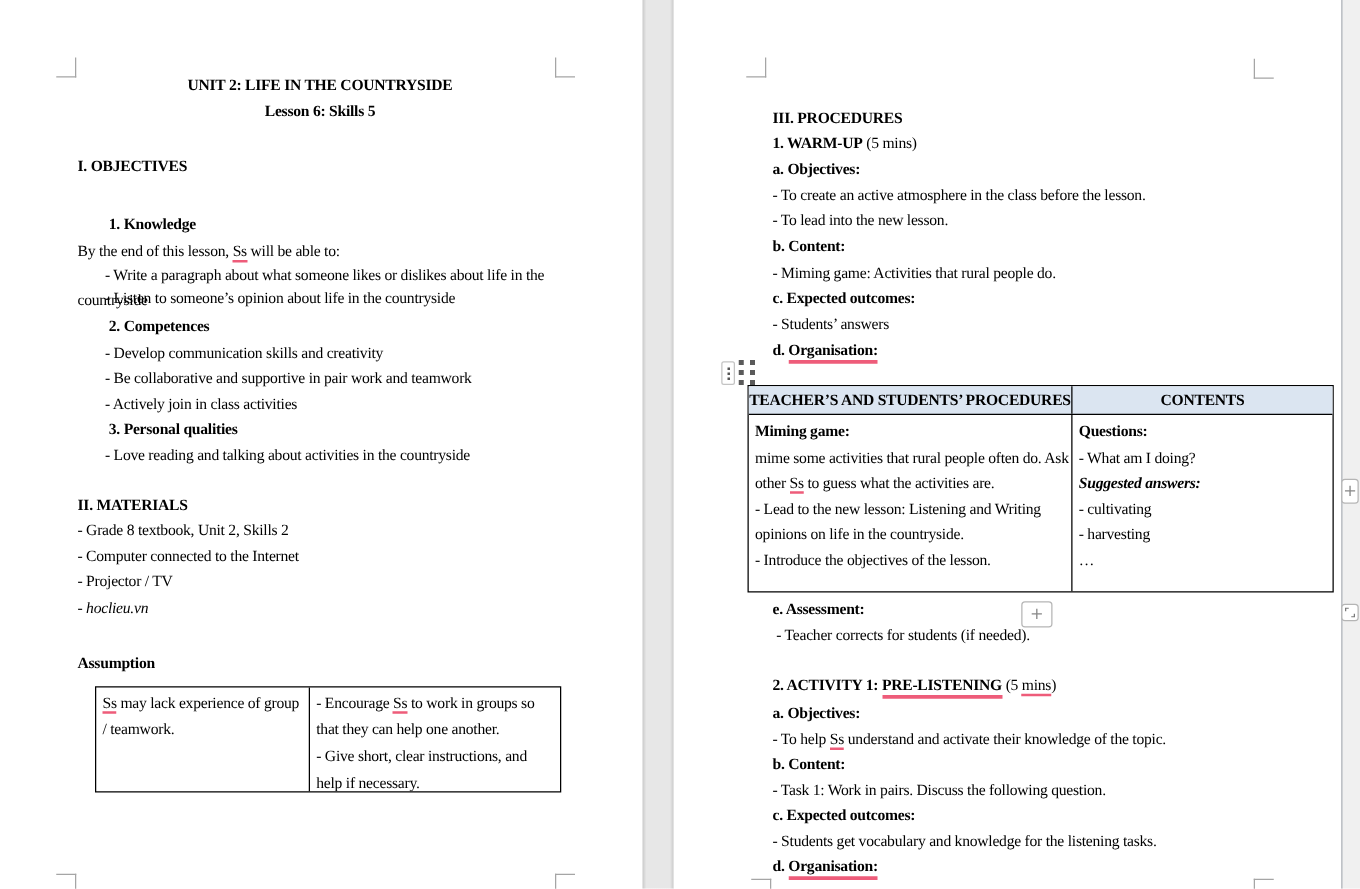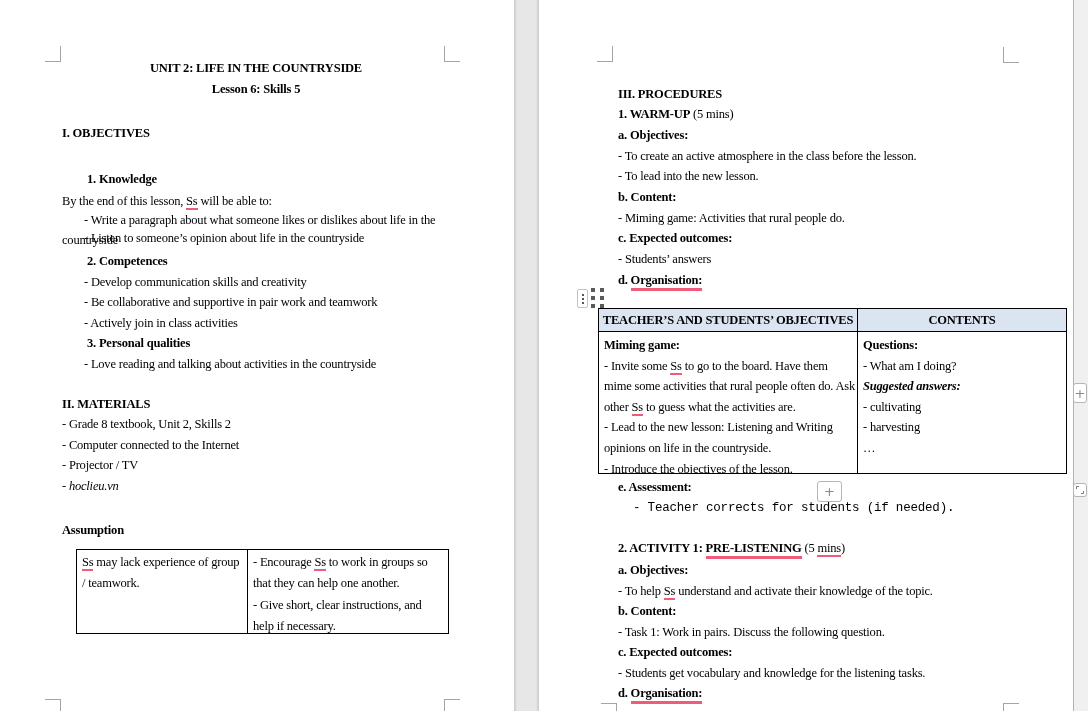--- a/index.html
+++ b/index.html
@@ -151,46 +151,45 @@
       <i></i>
       <i></i>
       <i></i>
       <i></i>
       <i></i>
       <i></i>
     </div>
 
   <div class="doc-table" id="t2">
     <div class="trow thead-row">
-      <div class="tcell c1">TEACHER’S AND STUDENTS’ OBJECTIVES</div>
+      <div class="tcell c1">TEACHER’S AND STUDENTS’ PROCEDURES</div>
       <div class="tcell c2">CONTENTS</div>
     </div>
     <div class="trow tbody-row">
       <div class="tcell c1">
         <div class="cline b">Miming game:</div>
-        <div class="cline"><span>- Invite some </span><span class="ssu">Ss</span><span> to go to the board. Have them</span></div>
         <div class="cline">mime some activities that rural people often do. Ask</div>
         <div class="cline"><span>other </span><span class="ssu">Ss</span><span> to guess what the activities are.</span></div>
         <div class="cline">- Lead to the new lesson: Listening and Writing</div>
         <div class="cline">opinions on life in the countryside.</div>
         <div class="cline">- Introduce the objectives of the lesson.</div>
       </div>
       <div class="tcell c2">
         <div class="cline b">Questions:</div>
         <div class="cline">- What am I doing?</div>
         <div class="cline bi">Suggested answers:</div>
         <div class="cline">- cultivating</div>
         <div class="cline">- harvesting</div>
         <div class="cline">…</div>
       </div>
     </div>
   </div>
 
   <div class="line b" style="left:79px;top:477px;">e. Assessment:</div>
-  <div class="line" style="left:94px;top:498px;font-family:Liberation Mono, monospace;">- Teacher corrects for students (if needed).</div>
+  <div class="line" style="left:82px;top:498px;">- Teacher corrects for students (if needed).</div>
 
   <div class="line b" style="left:79px;top:538px;"><span>2. ACTIVITY 1: </span><span class="hdu">PRE-LISTENING</span><span style="font-weight:normal;"> (5 </span><span class="ssu" style="font-weight:normal;">mins</span><span style="font-weight:normal;">)</span></div>
   <div class="line b" style="left:79px;top:560px;">a. Objectives:</div>
   <div class="line" style="left:79px;top:581px;"><span>- To help </span><span class="ssu">Ss</span><span> understand and activate their knowledge of the topic.</span></div>
   <div class="line b" style="left:79px;top:601px;">b. Content:</div>
   <div class="line" style="left:79px;top:622px;">- Task 1: Work in pairs. Discuss the following question.</div>
   <div class="line b" style="left:79px;top:642px;">c. Expected outcomes:</div>
   <div class="line" style="left:79px;top:663px;">- Students get vocabulary and knowledge for the listening tasks.</div>
   <div class="line b" style="left:79px;top:683px;"><span>d. </span><span class="hdu">Organisation:</span></div>
 </div>

